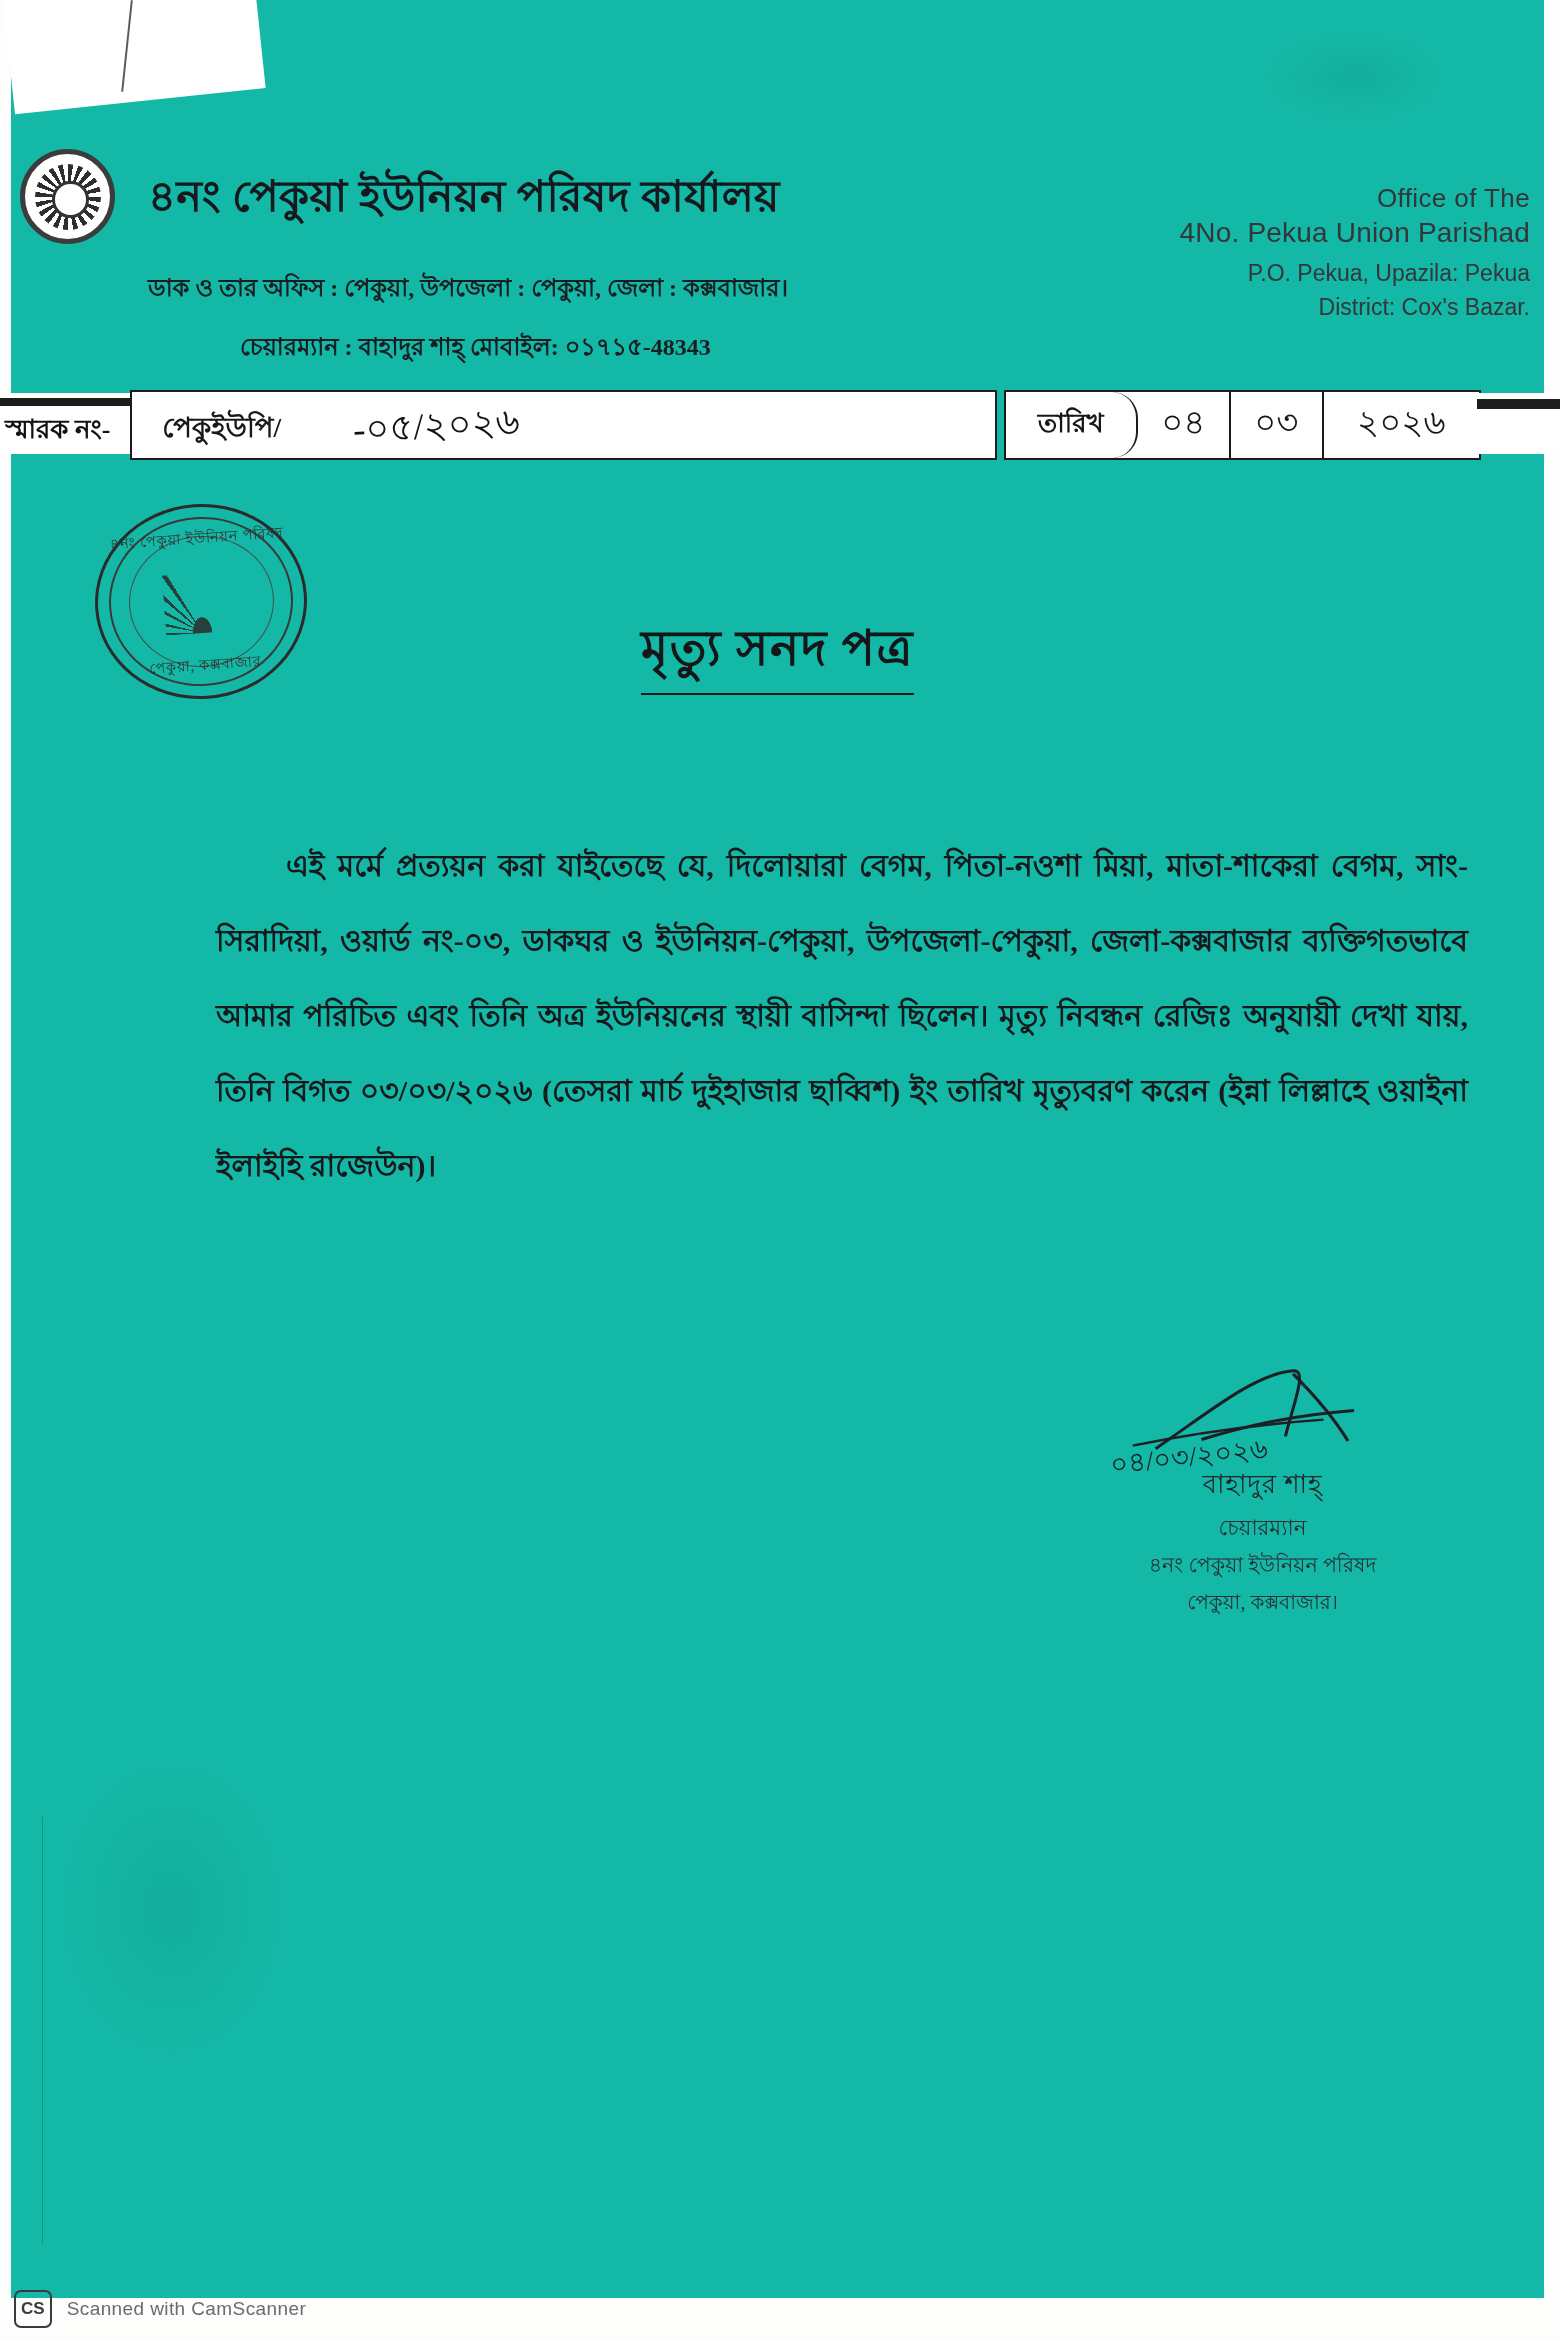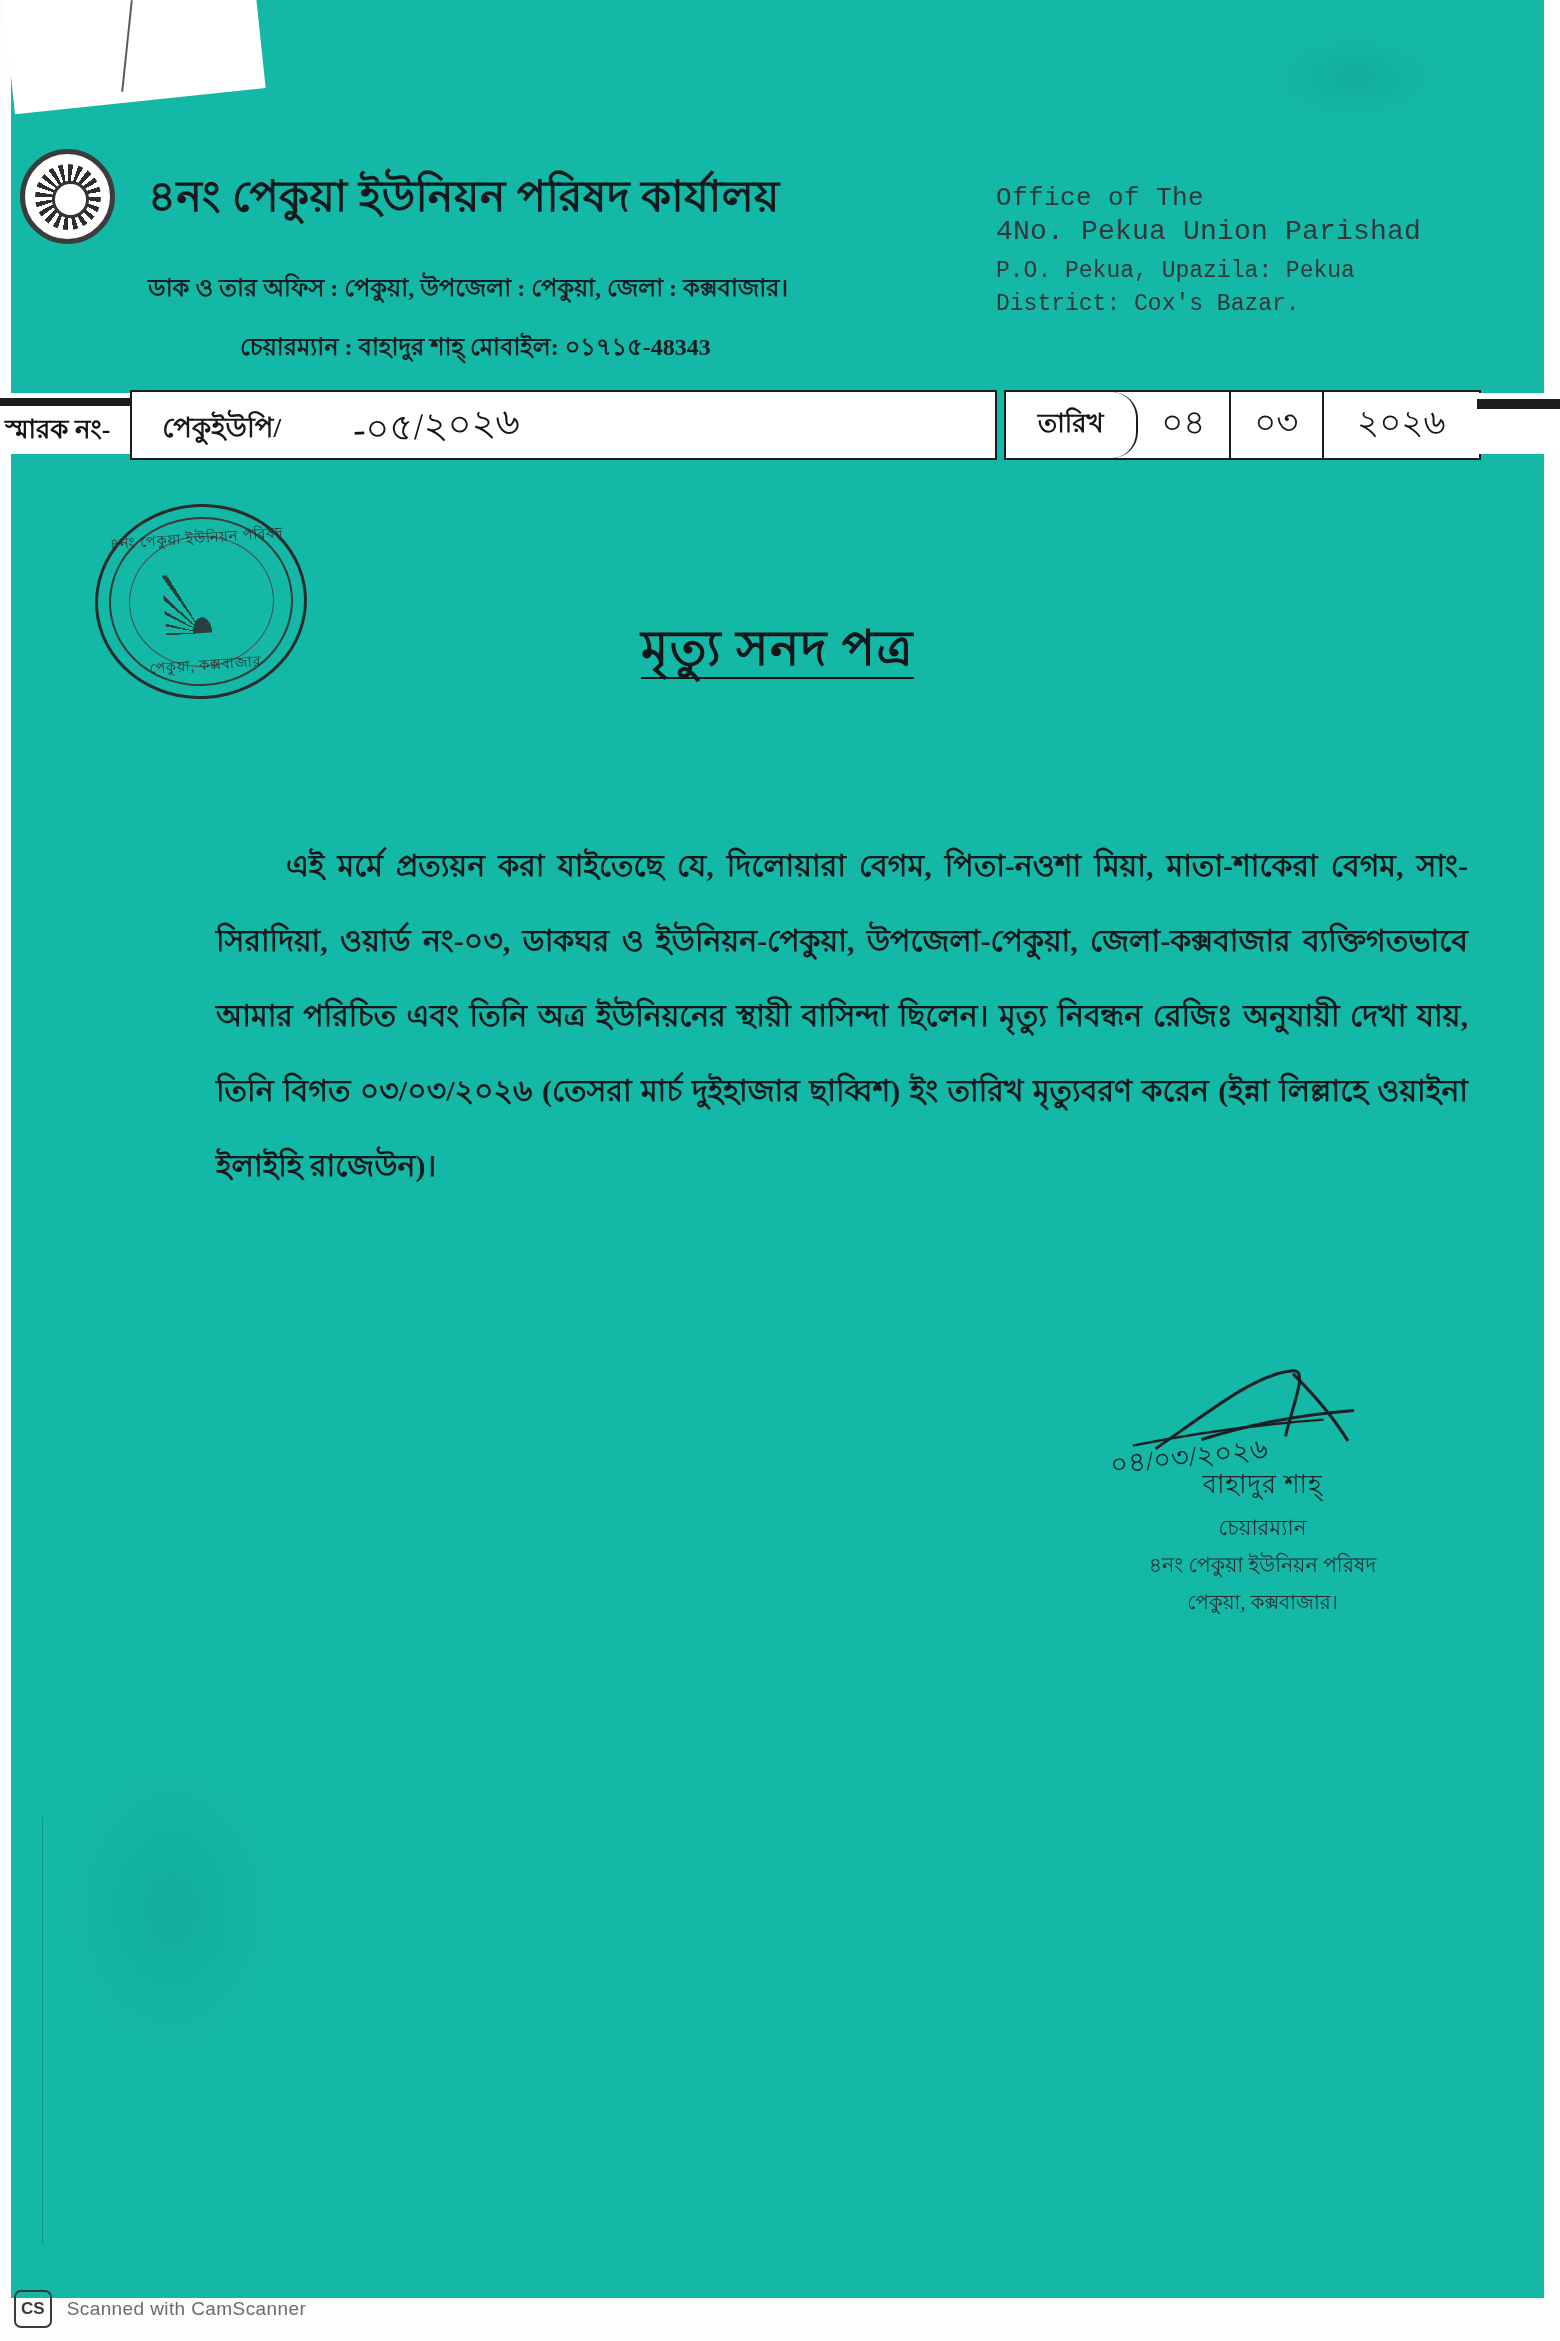--- a/index.html
+++ b/index.html
@@ -132,22 +132,22 @@
     font-weight: 700;
     color: #1a1d21;
     white-space: nowrap;
   }
 
   .org-en {
     position: absolute;
     left: 985px;
     top: 183px;
     width: 534px;
-    text-align: left;
-    font-family: Liberation Mono, monospace;
+    text-align: right;
+    font-family: Liberation Sans, sans-serif;
     color: #34363a;
   }
   .org-en .l1 { font-size: 26px; letter-spacing: 0.4px; }
   .org-en .l2 { font-size: 28px; margin-top: 3px; letter-spacing: 0.2px; }
   .org-en .l3 { font-size: 23px; margin-top: 10.7px; }
   .org-en .l4 { font-size: 23px; margin-top: 7.6px; }
 
   
   .memo-bar {
     position: absolute;
@@ -313,21 +313,21 @@
     width: 1533px;
     text-align: center;
     font-family: "Liberation Serif", serif;
     font-size: 49px;
     font-weight: 700;
     color: #141619;
     letter-spacing: 1.5px;
   }
   .doc-title .u {
     border-bottom: 2.3px solid #141619;
-    padding-bottom: 1px;
+    padding-bottom: 17px;
   }
 
   
   .body-text {
     position: absolute;
     left: 205px;
     top: 828px;
     width: 1252px;
     font-family: "Liberation Serif", serif;
     font-size: 30px;

